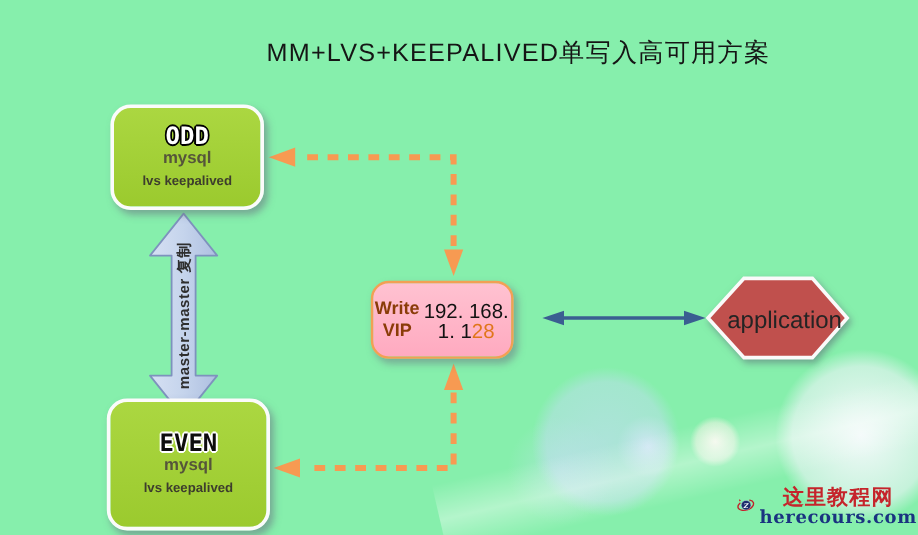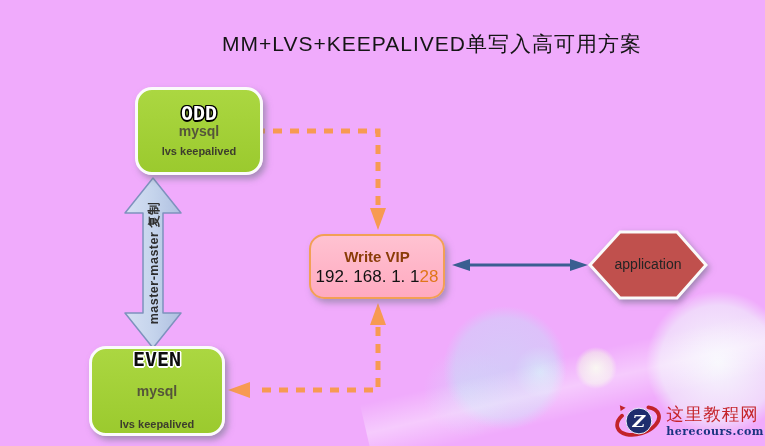--- a/index.html
+++ b/index.html
@@ -1,16 +1,16 @@
 <!DOCTYPE html>
 <html><head>
 <meta charset="utf-8">
 <style>
   html,body{margin:0;padding:0;background:#ccc;font-family:"Liberation Sans",sans-serif;}
-  .stage{position:relative;width:765px;height:446px;overflow:hidden;background:#f0abfc;}
+  .stage{position:relative;width:765px;height:446px;overflow:hidden;background:#86efac;}
   .bg{position:absolute;inset:0;
     background:
       radial-gradient(62px 62px at 505px 368px, rgba(198,220,247,.60) 0%, rgba(198,220,247,.45) 80%, rgba(198,220,247,0) 100%),
       radial-gradient(45px 45px at 468px 392px, rgba(205,225,248,.45) 0%, rgba(205,225,248,0) 100%),
       radial-gradient(26px 26px at 540px 372px, rgba(230,241,252,.85) 0%, rgba(230,241,252,0) 100%),
       radial-gradient(21px 21px at 596px 368px, rgba(248,248,238,.95) 0%, rgba(244,244,230,.55) 75%, rgba(248,248,238,0) 100%),
       radial-gradient(72px 72px at 718px 363px, rgba(247,250,253,.95) 0%, rgba(240,244,250,.6) 80%, rgba(247,250,253,0) 100%);
   }
   .streak{position:absolute;left:360px;top:345px;width:520px;height:60px;
     background:linear-gradient(180deg, rgba(255,255,255,0) 0%, rgba(255,255,255,.38) 50%, rgba(255,255,255,0) 100%);
@@ -22,36 +22,36 @@
   .bluewire{stroke:#3a5e91;stroke-width:3;}
   .node{position:absolute;box-sizing:border-box;border:3px solid #fbfbfb;border-radius:17px;
     background:linear-gradient(180deg,#abd741 0%,#9bca2e 100%);
     box-shadow:3px 4px 6px rgba(105,115,130,.55);
     display:flex;flex-direction:column;align-items:center;justify-content:center;text-align:center;}
   .node-title{font-family:"DejaVu Sans Mono",monospace;font-weight:bold;font-size:20px;line-height:20px;}
   .outline-dark{color:#ffffff;text-shadow:-1.5px 0 #000,1.5px 0 #000,0 -1.5px #000,0 1.5px #000,-1px -1px #000,1px -1px #000,-1px 1px #000,1px 1px #000;}
   .outline-light{color:#0d0d0d;text-shadow:-1.5px 0 #fff,1.5px 0 #fff,0 -1.5px #fff,0 1.5px #fff,-1px -1px #fff,1px -1px #fff,-1px 1px #fff,1px 1px #fff;}
   .node-sub{font-size:14px;font-weight:bold;color:#55553a;line-height:17px;}
   .node-sub2{font-size:11px;font-weight:bold;color:#3d3d2d;line-height:18px;margin-top:2px;}
-  .vip{position:absolute;left:309px;top:234px;width:136px;height:65px;box-sizing:border-box;
+  .vip{position:absolute;left:309px;top:234px;width:119px;height:65px;box-sizing:border-box;
     border:2.5px solid #f2a054;border-radius:15px;
     background:linear-gradient(180deg,#ffc2d1 0%,#ffaac0 100%);
     box-shadow:3px 4px 6px rgba(105,115,130,.5);
-    display:flex;flex-direction:column;align-items:center;justify-content:center;text-align:center;}
+    display:flex;flex-direction:row;align-items:center;justify-content:center;text-align:center;}
   .vip-title{font-size:15px;font-weight:bold;color:#8a3c08;line-height:18px;}
   .vip-ip{font-size:17px;color:#121212;line-height:17px;margin-top:2px;}
   .vip-ip .accent{color:#e0761a;}
-  .hex-label{position:absolute;left:590px;top:256px;width:116px;text-align:center;
-    font-size:14px;color:#242424;}
+  .hex-label{position:absolute;left:606px;top:256px;width:116px;text-align:left;
+    font-size:20px;color:#242424;}
   .rep-label{position:absolute;left:154px;top:263px;transform:translate(-50%,-50%) rotate(-90deg);
     white-space:nowrap;font-size:12.5px;font-weight:bold;color:#2e2e2e;letter-spacing:.5px;}
   .watermark{position:absolute;left:614px;top:396px;width:150px;height:50px;display:flex;align-items:center;cursor:pointer;}
   .wm-text{margin-left:4px;display:flex;flex-direction:column;}
-  .wm-name{font-size:17.5px;font-weight:normal;color:#c5242b;white-space:nowrap;letter-spacing:1px;line-height:20px;}
-  .wm-domain{font-family:"DejaVu Serif",serif;font-size:11px;font-weight:bold;color:#1a3380;letter-spacing:.5px;line-height:15px;}
+  .wm-name{font-size:17.5px;font-weight:bold;color:#c5242b;white-space:nowrap;letter-spacing:1px;line-height:20px;text-align:center;}
+  .wm-domain{font-family:"DejaVu Serif",serif;font-size:15px;font-weight:bold;color:#1a3380;letter-spacing:.5px;line-height:15px;}
 </style>
 </head>
 <body>
 
 <div class="stage">
   <div class="bg"></div>
   <div class="streak"></div>
 
   <h1 class="title">MM+LVS+KEEPALIVED单写入高可用方案</h1>
 
@@ -74,27 +74,27 @@
     <polygon points="378,303 370,325 386,325" fill="#f79a52"></polygon>
     <polygon points="228,390 250,382 250,398" fill="#f79a52"></polygon>
 
     <line class="bluewire" x1="469" y1="265" x2="571" y2="265"></line>
     <polygon points="452,265 470,259 470,271" fill="#3a5e91"></polygon>
     <polygon points="588,265 570,259 570,271" fill="#3a5e91"></polygon>
 
     <polygon points="590,265 620,232 677,232 706,265 677,298 620,298" fill="#c0504d" stroke="#fafafa" stroke-width="3" style="filter:drop-shadow(2px 3px 3px rgba(90,100,115,.55));"></polygon>
   </svg>
 
-  <div class="node" style="left:92px;top:87px;width:128px;height:88px;margin-left:43px;">
+  <div class="node" style="left:92px;top:87px;width:128px;height:88px;">
     <div class="node-title outline-dark">ODD</div>
     <div class="node-sub">mysql</div>
     <div class="node-sub2">lvs keepalived</div>
   </div>
 
-  <div class="node" style="left:89px;top:346px;width:136px;height:90px;justify-content:space-between;">
+  <div class="node" style="left:89px;top:332px;width:136px;height:110px;">
     <div class="node-title outline-light">EVEN</div>
     <div class="node-sub">mysql</div>
     <div class="node-sub2">lvs keepalived</div>
   </div>
 
   <div class="vip">
     <div class="vip-title">Write VIP</div>
     <div class="vip-ip"><span>192. 168. 1. 1</span><span class="accent">28</span></div>
   </div>
 

